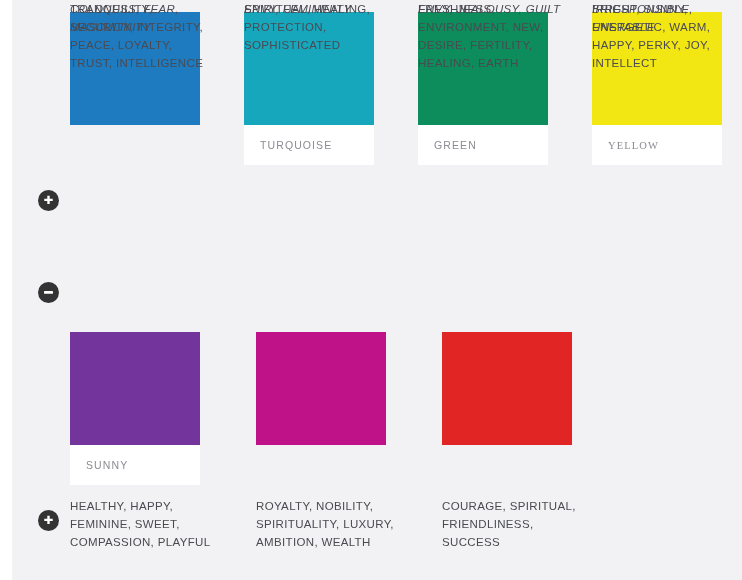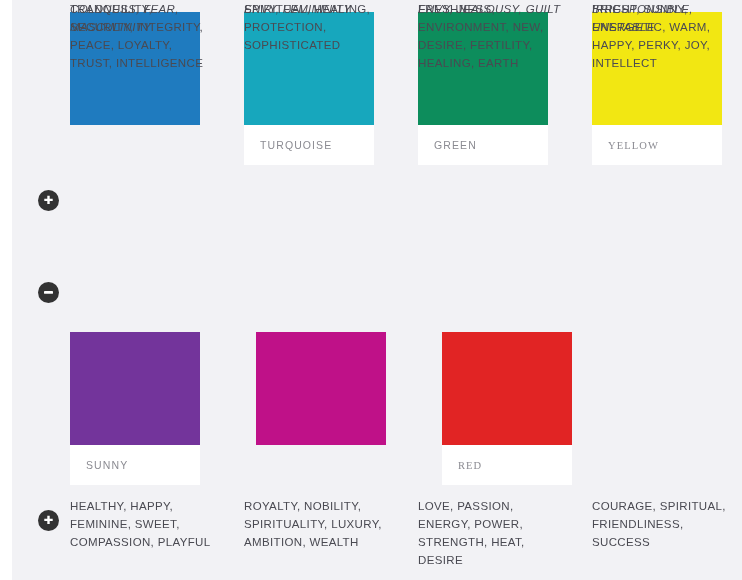--- a/index.html
+++ b/index.html
@@ -227,37 +227,33 @@
 
       <div class="col">
         <div class="card">
           <div class="swatch" style="background:#bf1188"></div>
         </div>
       </div>
 
       <div class="col">
         <div class="card">
           <div class="swatch" style="background:#e12424"></div>
-          <div class="swatch-label">RED</div>
         </div>
       </div>
 
 
     </div>
 
     <div class="text-col" style="top:177px">
       <div class="text-cell">
         <div class="traits">HEALTHY, HAPPY, FEMININE, SWEET, COMPASSION, PLAYFUL</div>
       </div>
       <div class="text-cell">
         <div class="traits">ROYALTY, NOBILITY, SPIRITUALITY, LUXURY, AMBITION, WEALTH</div>
       </div>
       <div class="text-cell">
-        <div class="traits">LOVE, PASSION, ENERGY, POWER, STRENGTH, HEAT, DESIRE</div>
-      </div>
-      <div class="text-cell">
         <div class="traits">COURAGE, SPIRITUAL, FRIENDLINESS, SUCCESS</div>
       </div>
     </div>
 
   </div>
 
 </div>
 
 </body></html>

